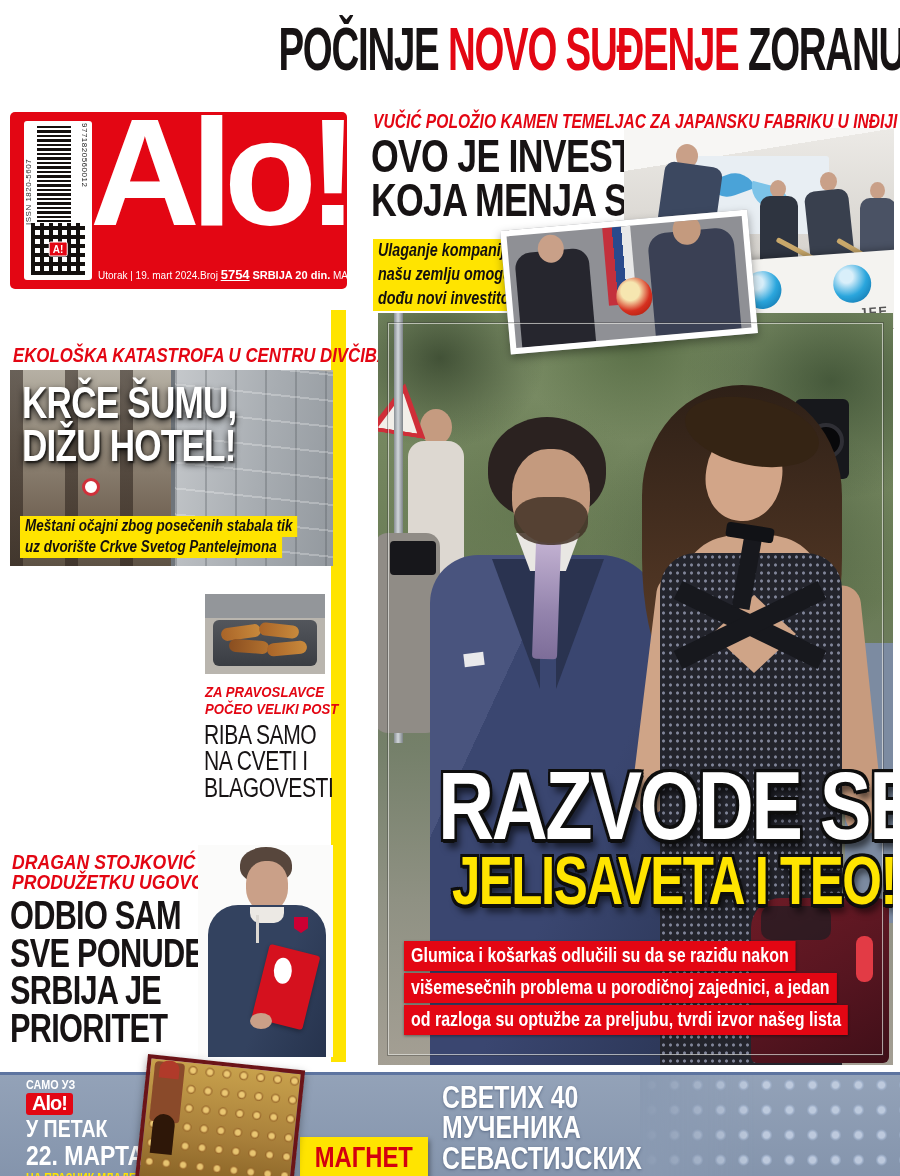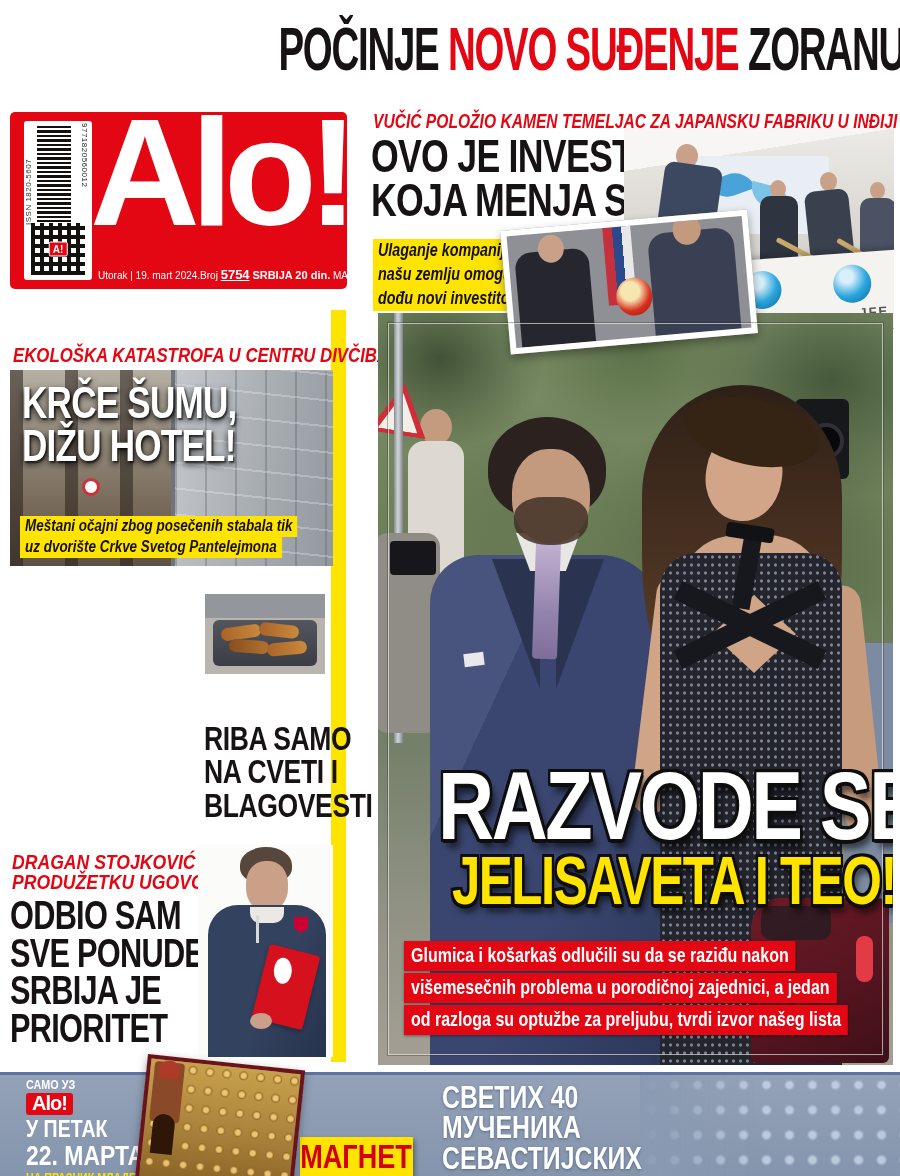--- a/index.html
+++ b/index.html
@@ -118,21 +118,21 @@
 
   
   .fish-photo{left:205px;top:594px;width:120px;height:80px;overflow:hidden;
       background:linear-gradient(180deg,#93969a 0 30%,#b9b5ae 30% 100%);}
   .tray{position:absolute;left:8px;top:26px;width:104px;height:46px;border-radius:6px;
       background:linear-gradient(180deg,#53565c,#3a3d43);}
   .fish{position:absolute;width:40px;height:13px;border-radius:7px;
       background:linear-gradient(90deg,#a96428,#c98a3c);}
   .lent-kicker{left:205px;top:684px;color:#e30613;font-style:italic;font-weight:900;font-size:15.5px;line-height:1.08;}
   .lent-kicker .cond{transform:scaleX(0.85);}
-  .lent-headline{left:204px;top:722px;color:#171314;font-weight:700;font-size:34px;line-height:.98;letter-spacing:-.5px;}
+  .lent-headline{left:204px;top:722px;color:#171314;font-weight:400;font-size:27px;line-height:.98;letter-spacing:-.5px;}
   .lent-headline .cond{transform:scaleX(0.78);}
 
   
   .stoj-kicker{left:12px;top:852px;color:#e30613;font-style:italic;font-weight:900;font-size:20px;line-height:1.02;}
   .stoj-kicker .cond{transform:scaleX(0.88);}
   .stoj-headline{left:10px;top:897px;color:#171314;font-weight:900;font-size:41px;line-height:.92;letter-spacing:-1px;}
   .stoj-headline .cond{transform:scaleX(0.75);}
   .stoj-photo{left:198px;top:845px;width:135px;height:212px;overflow:hidden;background:#fbfbfa;}
   .stoj-hair{position:absolute;left:42px;top:2px;width:52px;height:36px;border-radius:50% 50% 40% 40%;background:#57463c;}
   .stoj-face{position:absolute;left:48px;top:16px;width:42px;height:50px;border-radius:45%;background:#caa088;}
@@ -251,22 +251,22 @@
        radial-gradient(circle at 50% 40%,rgba(240,205,120,.9) 2.5px,rgba(150,100,40,.9) 4px,transparent 5px),
        linear-gradient(180deg,#c8a14c 0%,#a87f3a 60%,#8a6426 100%);
       background-size:17px 19px,cover;z-index:40;box-shadow:0 3px 8px rgba(0,0,0,.35);overflow:hidden;}
   .icon-tower{position:absolute;left:4px;top:2px;width:30px;height:60px;background:#8a4a2a;border-radius:4px;}
   .icon-tower:before{content:"";position:absolute;left:5px;top:-2px;width:20px;height:18px;border-radius:50% 50% 0 0;background:#b03a2a;}
   .icon-door{position:absolute;left:8px;top:54px;width:22px;height:40px;border-radius:11px 11px 0 0;background:#2e1708;}
   .gift-word{position:absolute;left:300px;top:10px;width:128px;height:46px;background:#e30613;color:#fff;
       display:flex;align-items:center;justify-content:center;font-weight:900;font-size:33px;
       box-shadow:2px 3px 5px rgba(0,0,0,.35);}
   .gift-word .condc{transform:scaleX(0.82);}
-  .gift-item{position:absolute;left:300px;top:62px;width:113px;height:40px;background:#ffe400;color:#d3000f;
-      display:flex;align-items:center;justify-content:center;font-weight:900;font-size:33px;
+  .gift-item{position:absolute;left:300px;top:62px;width:128px;height:40px;background:#ffe400;color:#d3000f;
+      display:flex;align-items:center;justify-content:center;font-weight:900;font-size:29px;
       box-shadow:2px 3px 5px rgba(0,0,0,.35);}
   .gift-item .condc{transform:scaleX(0.82);}
   .p-subject{position:absolute;left:442px;top:8px;color:#fff;font-weight:900;font-size:31px;line-height:.98;
       text-shadow:0 1px 3px rgba(40,55,90,.5);}
   .p-subject .cond{transform:scaleX(0.80);}
   .p-fade-icon{position:absolute;right:0;top:0;width:260px;height:100%;
       background:
        linear-gradient(90deg,#8a9ab2 0%,rgba(138,154,178,0) 45%),
        radial-gradient(circle at 50% 40%,#c3cfe2 3px,#9fb0ca 4.5px,transparent 6px);
       background-size:cover,23px 25px;opacity:.9;}
@@ -355,20 +355,24 @@
   </div>
 
 
   <div class="abs fish-photo">
     <div class="tray"></div>
     <div class="fish" style="left:16px;top:32px;transform:rotate(-8deg);"></div>
     <div class="fish" style="left:54px;top:30px;transform:rotate(6deg);"></div>
     <div class="fish" style="left:24px;top:46px;transform:rotate(4deg);background:linear-gradient(90deg,#8a4e20,#b3722f);"></div>
     <div class="fish" style="left:62px;top:48px;transform:rotate(-5deg);"></div>
   </div>
+  <div class="abs lent-kicker">
+    <span class="cond">ZA PRAVOSLAVCE</span><br>
+    <span class="cond">POČEO VELIKI POST</span>
+  </div>
   <div class="abs lent-headline">
     <span class="cond">RIBA SAMO</span><br>
     <span class="cond">NA CVETI I</span><br>
     <span class="cond">BLAGOVESTI</span>
   </div>
 
   <div class="abs stoj-kicker">
     <span class="cond">DRAGAN STOJKOVIĆ O</span><br>
     <span class="cond">PRODUŽETKU UGOVORA</span>
   </div>

